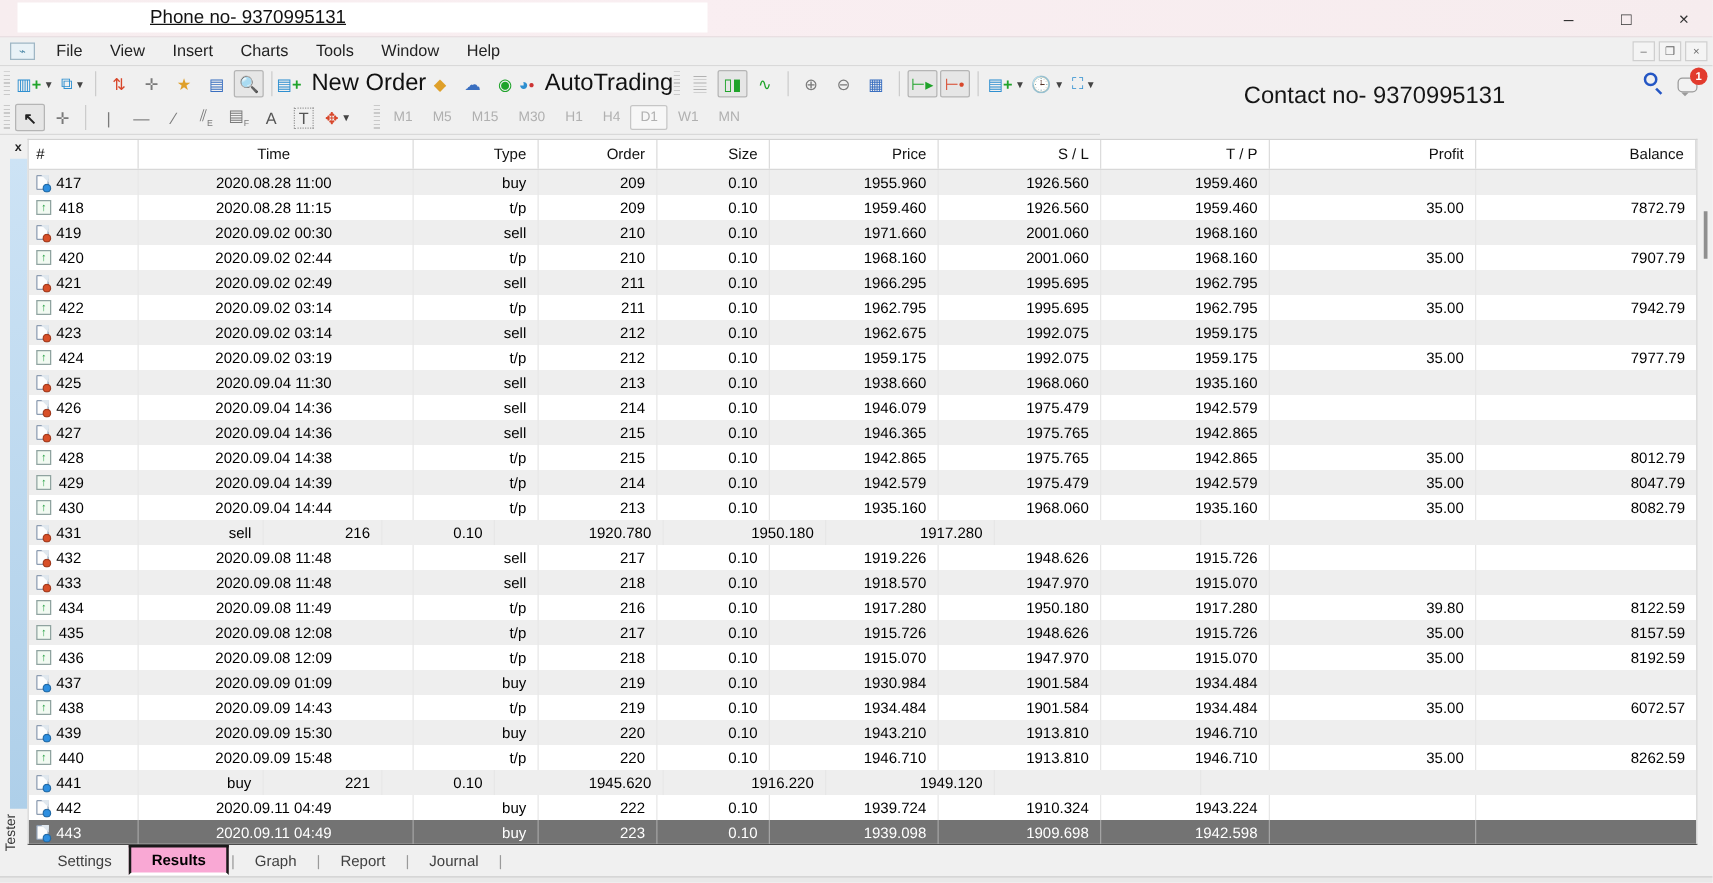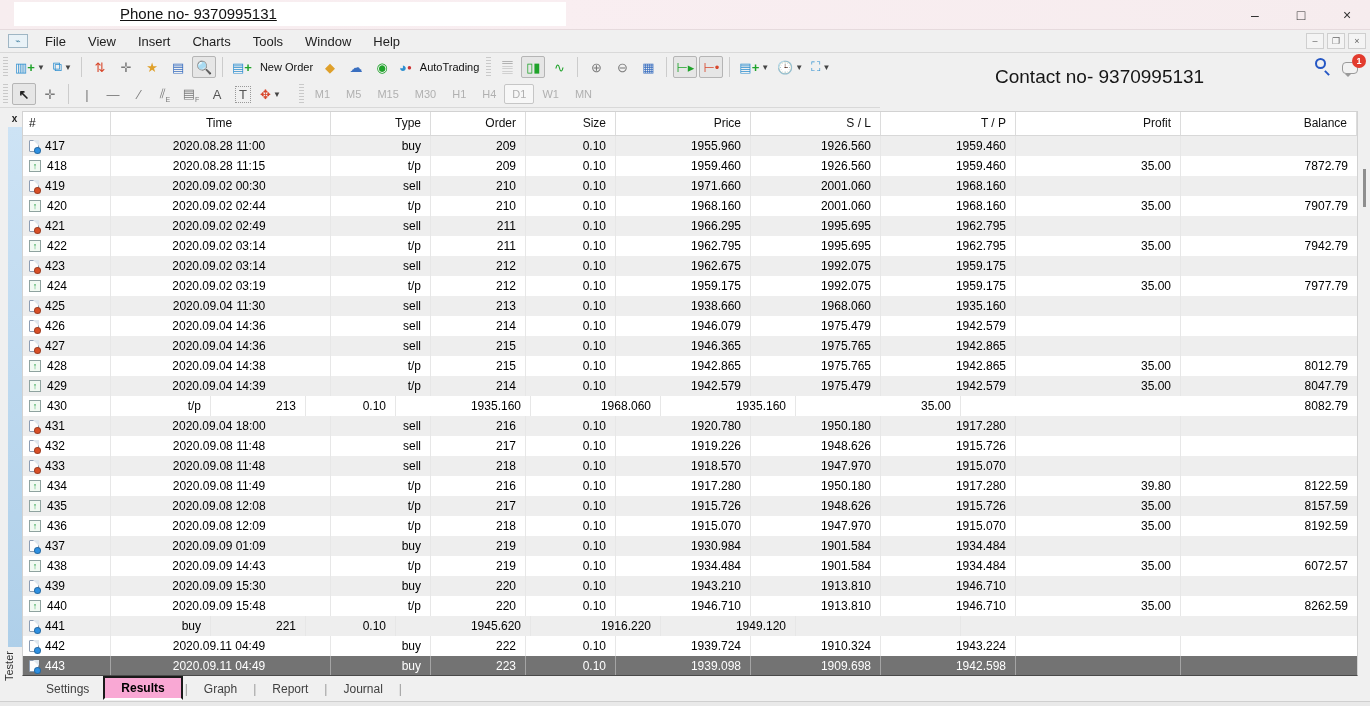--- a/index.html
+++ b/index.html
@@ -31,21 +31,21 @@
     display:flex; align-items:center; background:#f0f0f0; }
   .toolbar2 { position:absolute; left:0; top:81px; width:880px; height:27px;
     display:flex; align-items:center; background:#f0f0f0; border-bottom:1px solid #d9d9d9; }
   .tbtn { height:22px; min-width:24px; padding:0 2px; margin:0 1px; display:flex;
     align-items:center; justify-content:center; font-size:13px; border:1px solid transparent; }
   .tbtn.pressed { border:1px solid #b5b5b5; background:#e6e6e6; border-radius:2px; }
   .tsep { width:1px; height:20px; background:#cccccc; margin:0 5px; }
   .thandle { width:5px; height:20px; margin:0 3px;
     background:repeating-linear-gradient(180deg,#c9c9c9 0 1px,transparent 1px 3px); }
   .caret { font-size:8px; color:#444; margin-left:2px; }
-  .tlabel { font-size:11px; color:#111; margin-left:8px; white-space:nowrap; }
+  .tlabel { font-size:19px; color:#111; margin-left:8px; white-space:nowrap; }
   .tf { font-size:11px; color:#b0b0b0; padding:3px 7px; border:1px solid transparent; }
   .tf.tf-active { border:1px solid #c6c6c6; background:#f7f7f7; border-radius:2px; }
   .g-green{color:#1fa32a;} .g-red{color:#d8472b;} .g-blue{color:#3a6fc0;}
   .g-gold{color:#dfa02a;} .g-gray{color:#7a7a7a;} .g-teal{color:#2e8fd0;}
 
   
   .contact-text { position:absolute; left:995px; top:66px; font-size:19px; color:#161616; }
   .search-glyph { position:absolute; right:44px; top:58px; width:11px; height:11px;
     border:2px solid #2456c4; border-radius:50%; }
   .search-glyph::after { content:""; position:absolute; left:9px; top:10px; width:2px; height:6px;
@@ -497,37 +497,37 @@
         <div class="cell c-sl">1975.479</div>
         <div class="cell c-tp">1942.579</div>
         <div class="cell c-profit">35.00</div>
         <div class="cell c-balance">8047.79</div>
       </div>
       <div class="trow">
         <div class="cell c-num">
           <span class="tp-icon">↑</span>
           <span>430</span>
         </div>
+        <div class="cell c-time">2020.09.04 14:44</div>
         <div class="cell c-type">t/p</div>
         <div class="cell c-order">213</div>
         <div class="cell c-size">0.10</div>
         <div class="cell c-price">1935.160</div>
         <div class="cell c-sl">1968.060</div>
         <div class="cell c-tp">1935.160</div>
         <div class="cell c-profit">35.00</div>
         <div class="cell c-balance">8082.79</div>
       </div>
       <div class="trow alt">
         <div class="cell c-num">
           <span class="doc-icon">
             <span class="doc-dot dot-sell"></span>
           </span>
           <span>431</span>
         </div>
-        <div class="cell c-time">2020.09.04 18:00</div>
         <div class="cell c-type">sell</div>
         <div class="cell c-order">216</div>
         <div class="cell c-size">0.10</div>
         <div class="cell c-price">1920.780</div>
         <div class="cell c-sl">1950.180</div>
         <div class="cell c-tp">1917.280</div>
         <div class="cell c-profit"></div>
         <div class="cell c-balance"></div>
       </div>
       <div class="trow">

